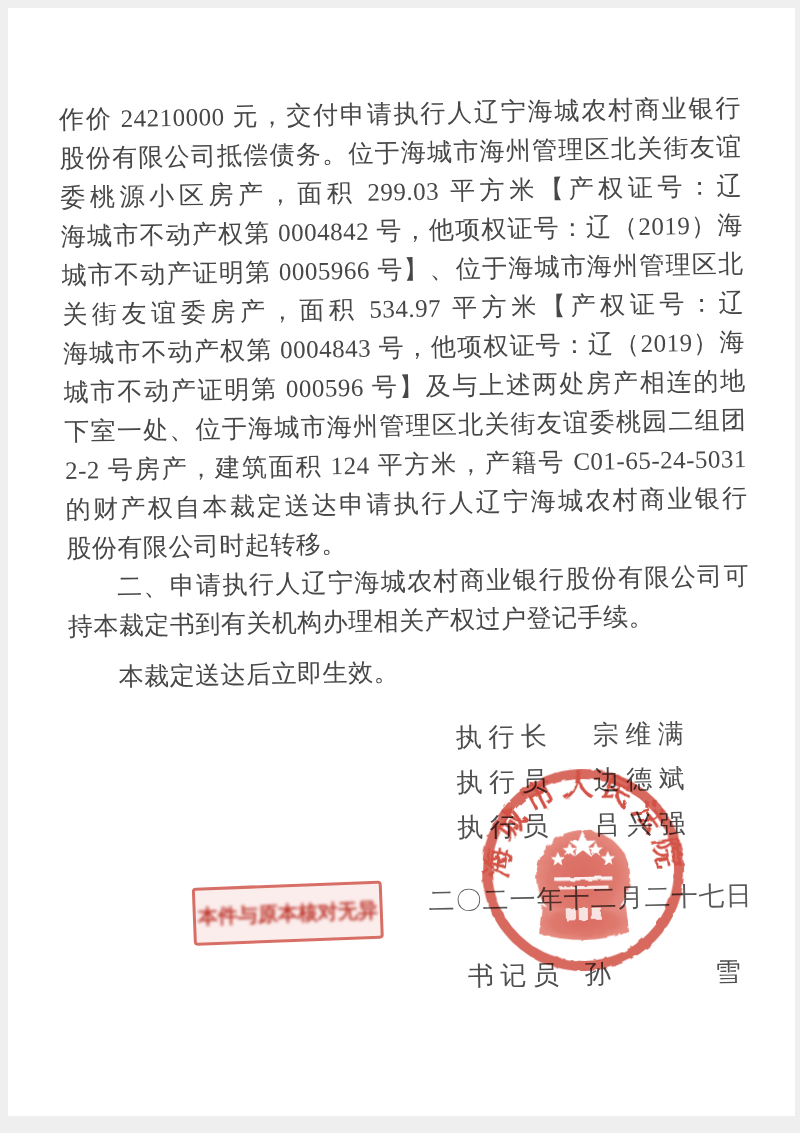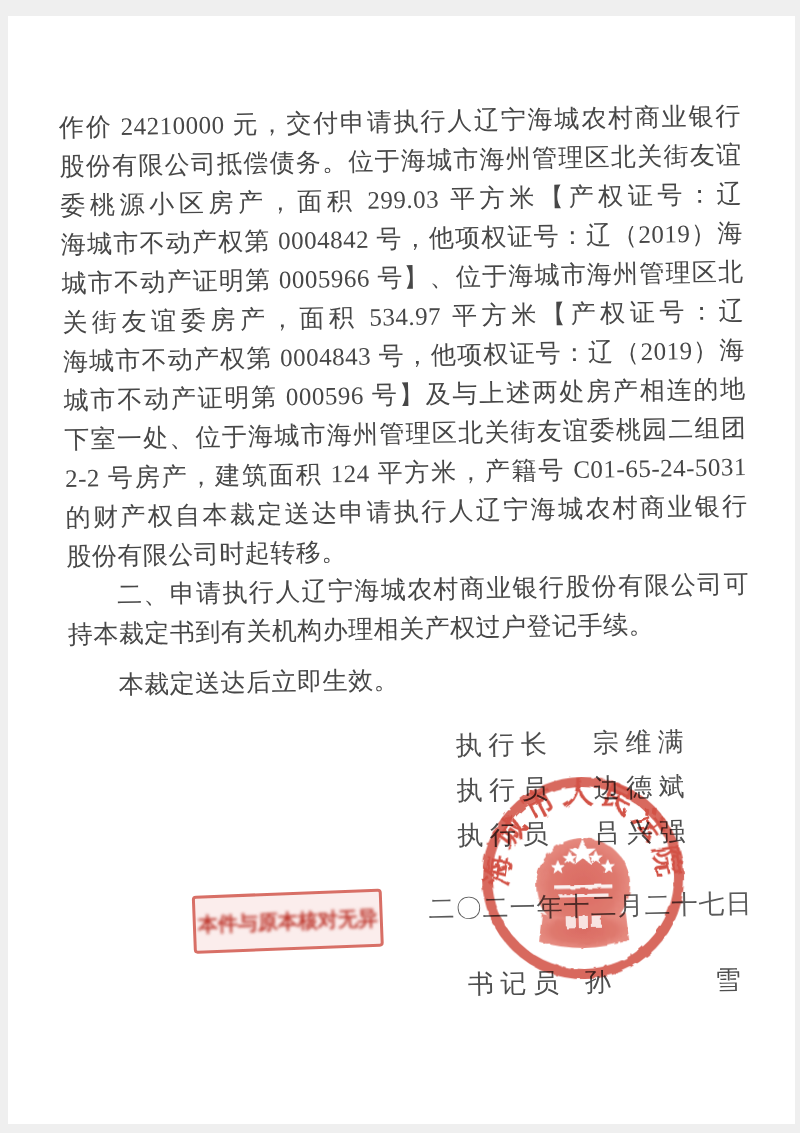--- a/index.html
+++ b/index.html
@@ -4,21 +4,21 @@
 <style>
   html, body {
     margin: 0; padding: 0;
     width: 800px; height: 1133px;
     background: #efefef;
     overflow: hidden;
     font-family: "Liberation Serif", "DejaVu Serif", serif;
   }
   .paper {
     position: absolute;
-    left: 8px; top: 16px;
+    left: 8px; top: 8px;
     width: 787px; height: 1108px;
     background: #ffffff;
   }
   .content {
     position: absolute; inset: 0;
     transform: rotate(-1deg);
     transform-origin: 400px 400px;
   }
   .body-text {
     position: absolute;

